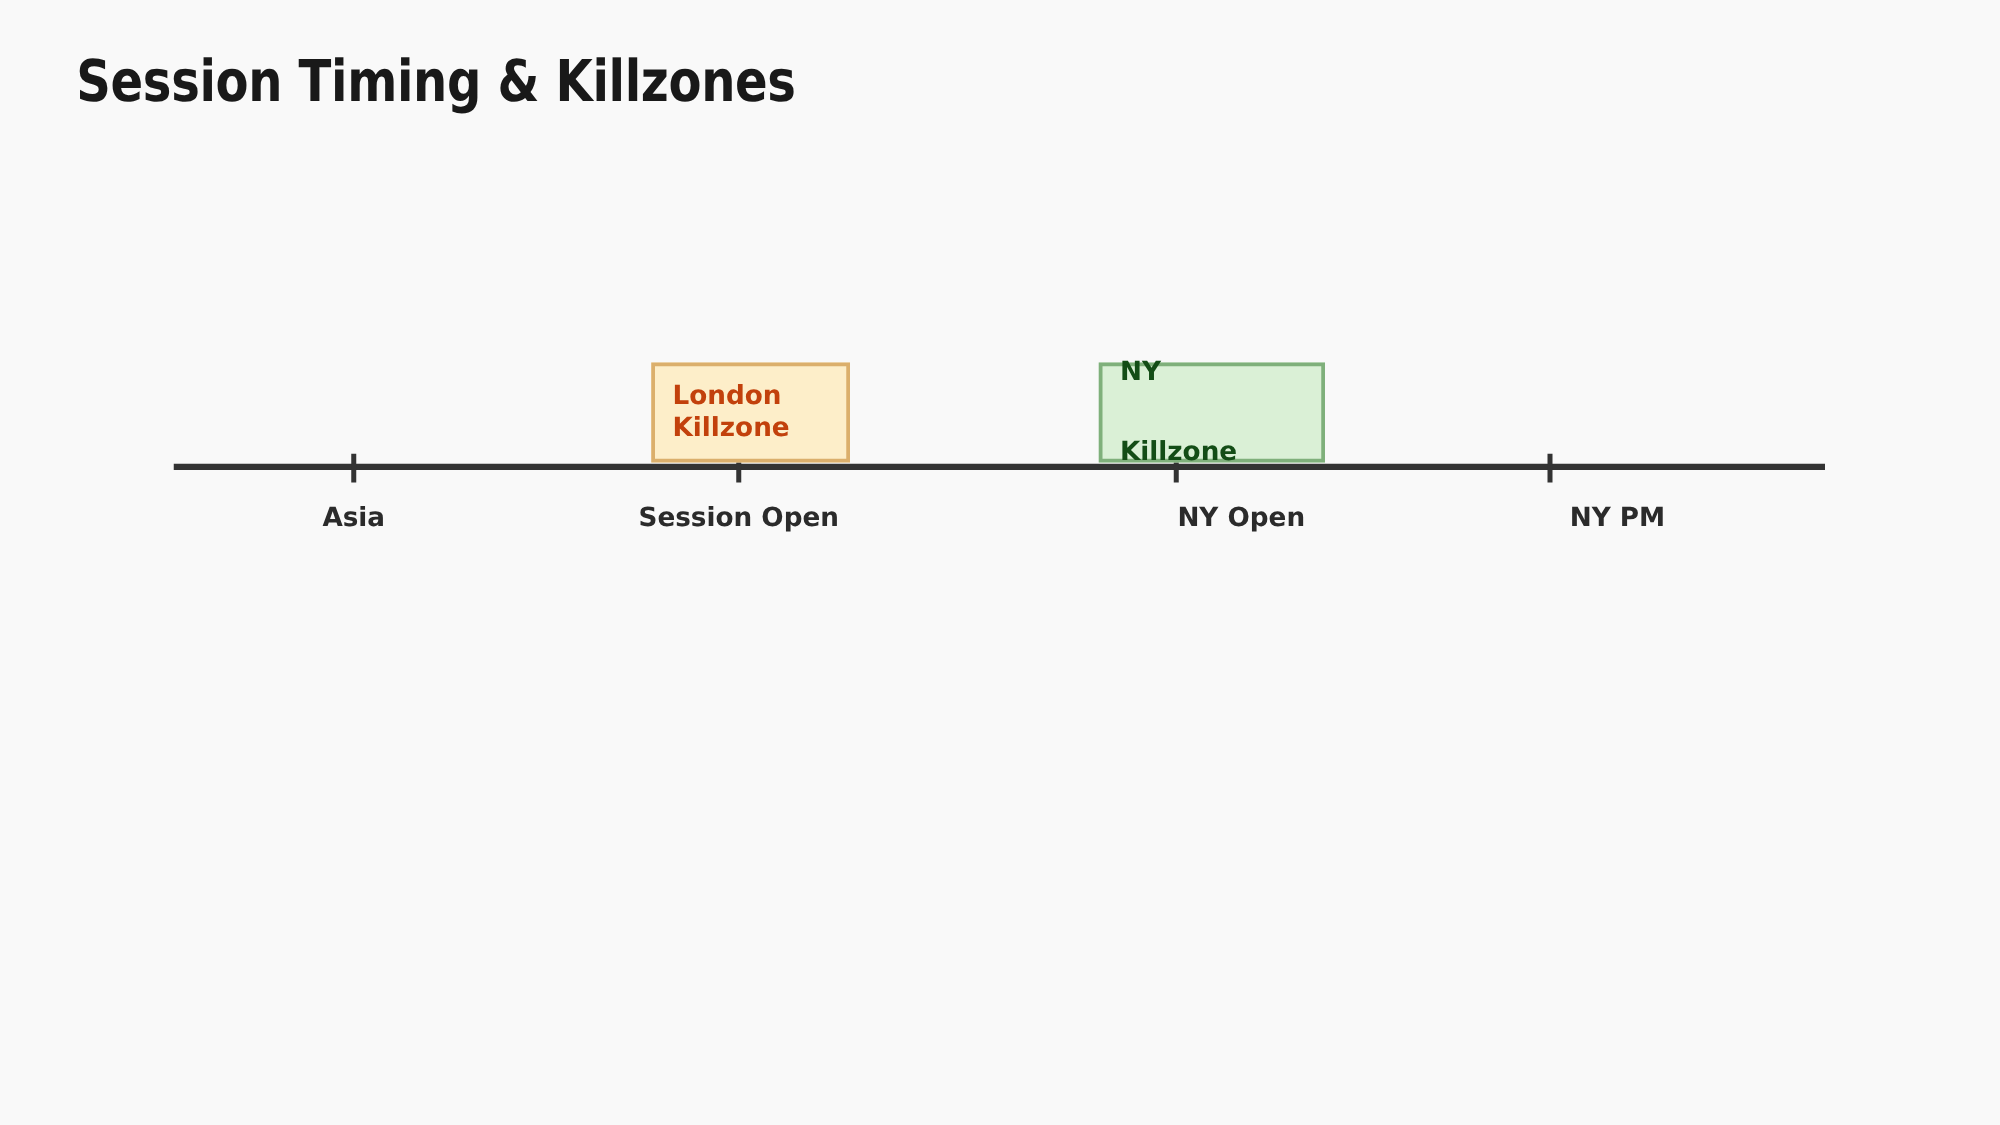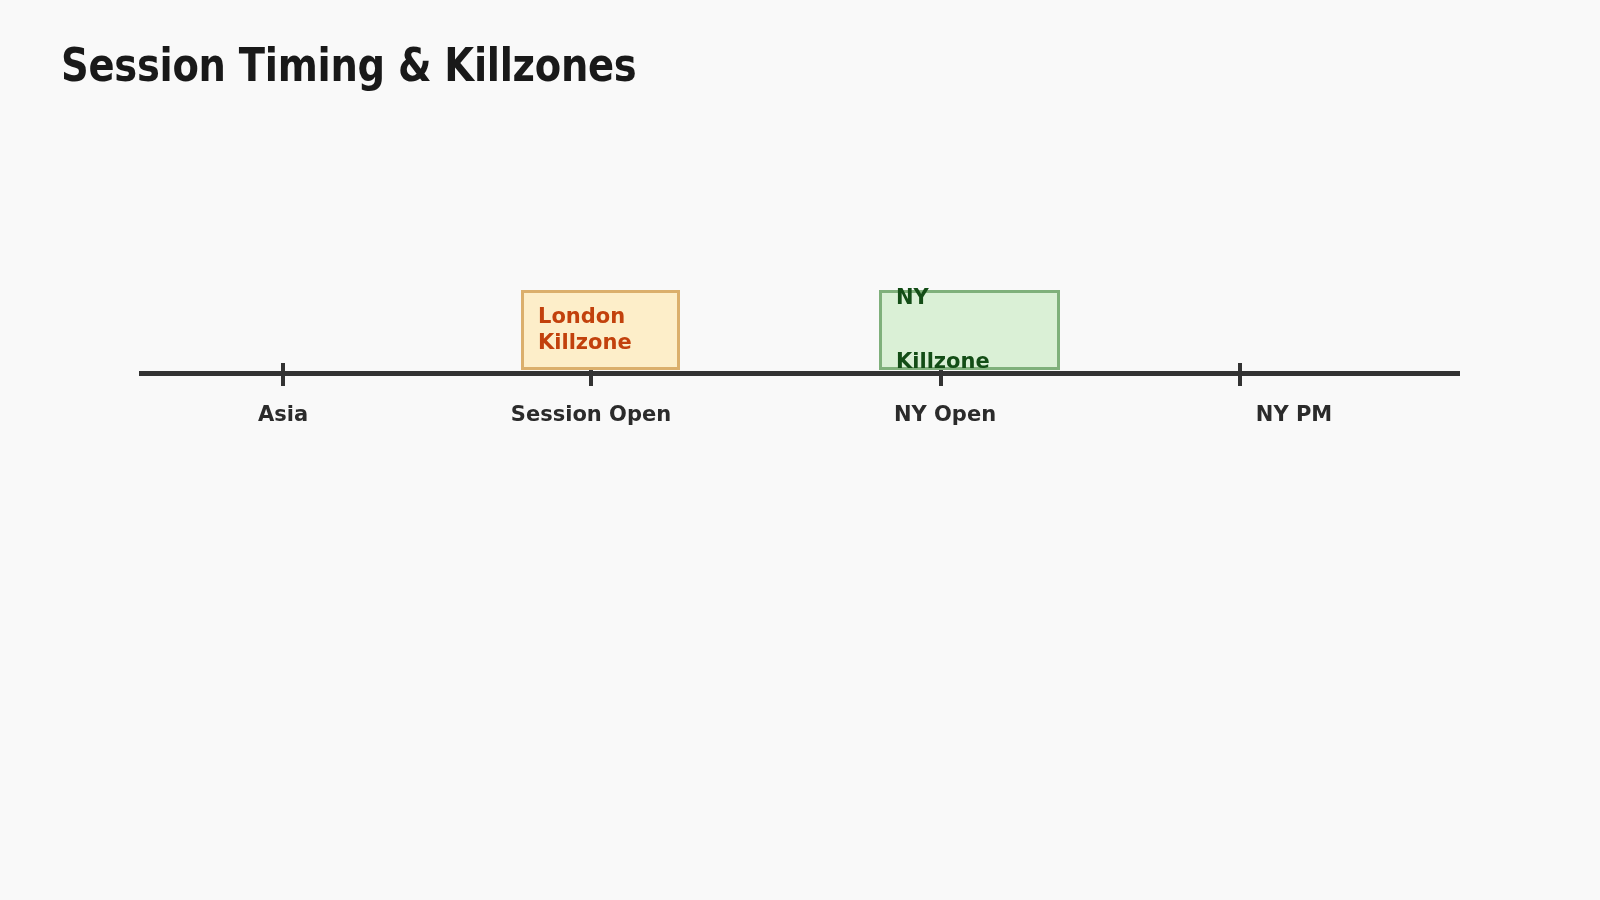--- a/index.html
+++ b/index.html
@@ -113,21 +113,21 @@
 
   <div class="axis-line"></div>
 
   <div class="tick" style="left:281px;"></div>
   <div class="tick" style="left:589px;"></div>
   <div class="tick" style="left:939px;"></div>
   <div class="tick" style="left:1238px;"></div>
 
   <div class="tick-label" style="left:283px;">Asia</div>
   <div class="tick-label" style="left:591px;">Session Open</div>
-  <div class="tick-label" style="left:945px;">NY Open</div>
+  <div class="tick-label" style="left:993px;">NY Open</div>
   <div class="tick-label" style="left:1294px;">NY PM</div>
 
   <div class="killzone-box kz-london">
     <span class="kz-line">London</span>
     <span class="kz-line">Killzone</span>
   </div>
 
   <div class="killzone-box kz-ny">
     <span class="kz-line">NY</span>
     <span class="kz-line">Killzone</span>

